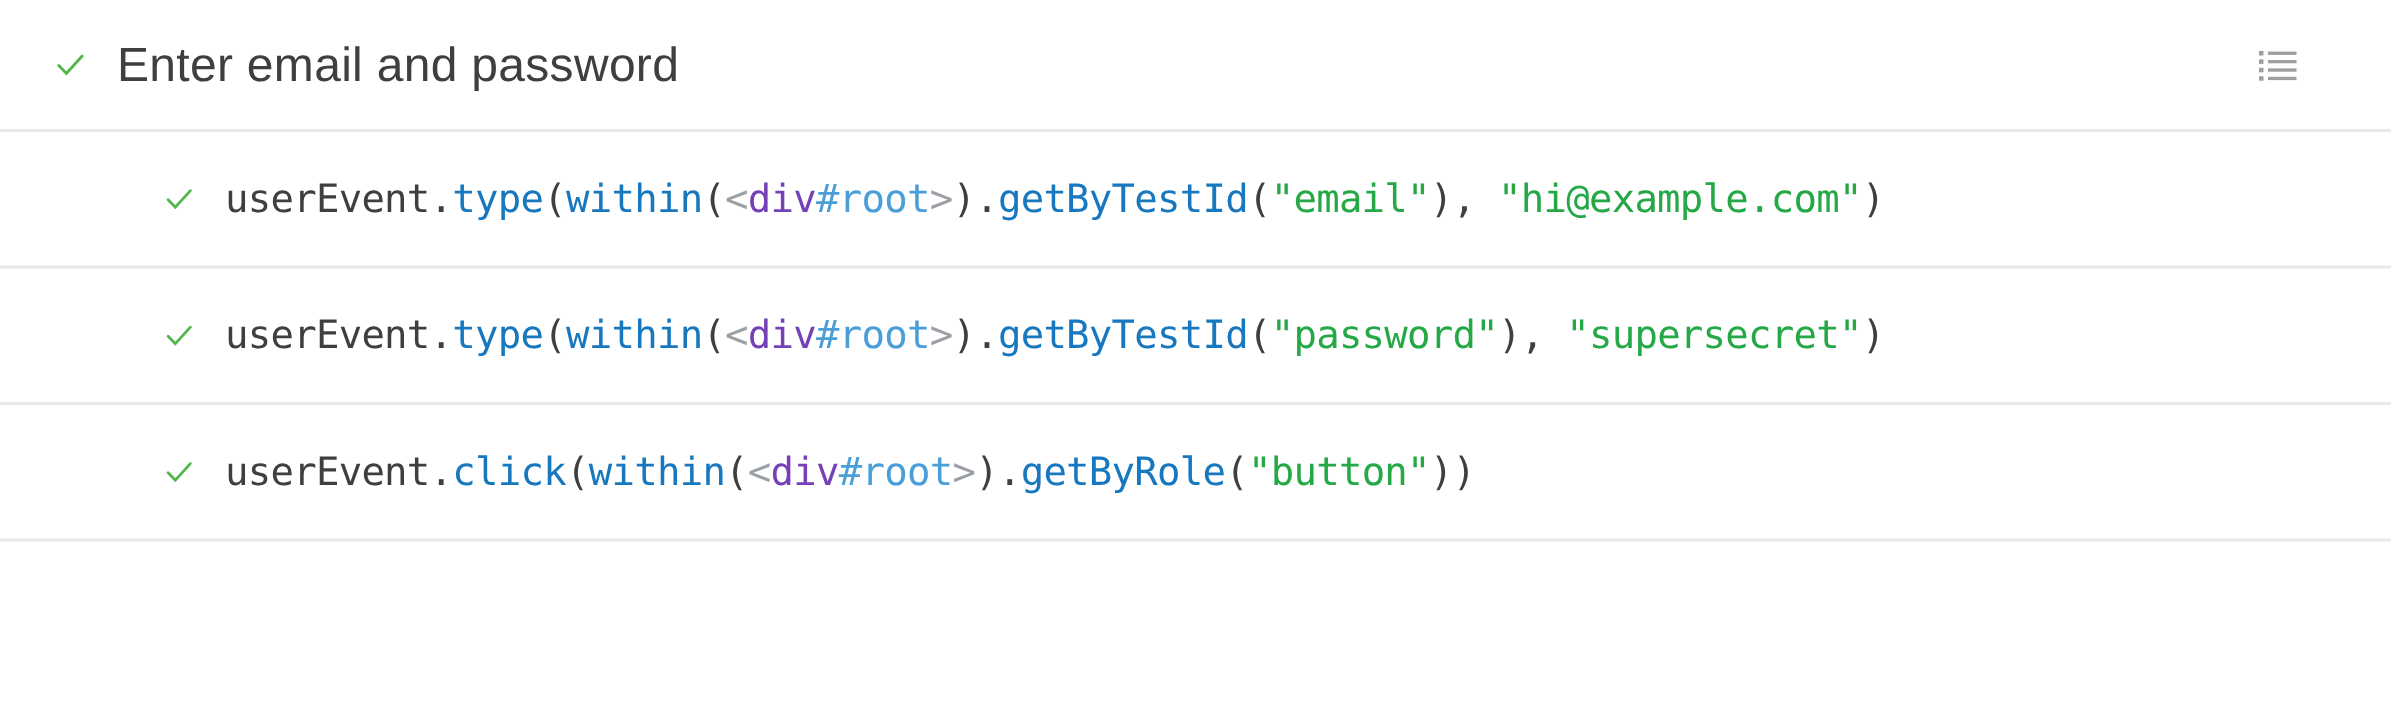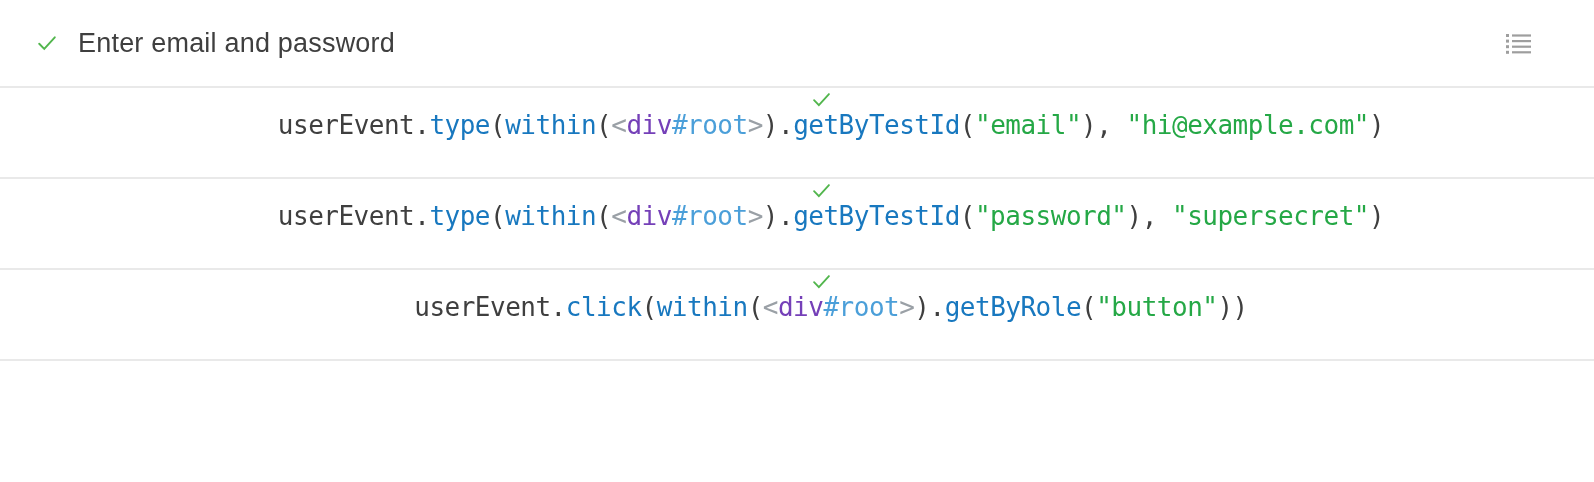--- a/index.html
+++ b/index.html
@@ -23,36 +23,35 @@
   .row-header {
     height: 88px;
     padding-left: 36px;
     padding-right: 62px;
   }
 
   .row-command {
     height: 91px;
     padding-left: 108px;
     padding-right: 40px;
-    flex-direction: column;
   }
 
   .check {
     flex: 0 0 auto;
     width: 22px;
     height: 22px;
     margin-right: 20px;
     display: inline-flex;
     align-items: center;
     justify-content: center;
   }
   .check svg { display: block; }
 
   .step-title {
-    font-size: 27px;
+    font-size: 32px;
     color: var(--text, #3f3f3f);
     letter-spacing: 0.2px;
     white-space: nowrap;
   }
 
   .spacer { flex: 1 1 auto; }
 
   .list-icon-btn {
     flex: 0 0 auto;
     width: 28px;

